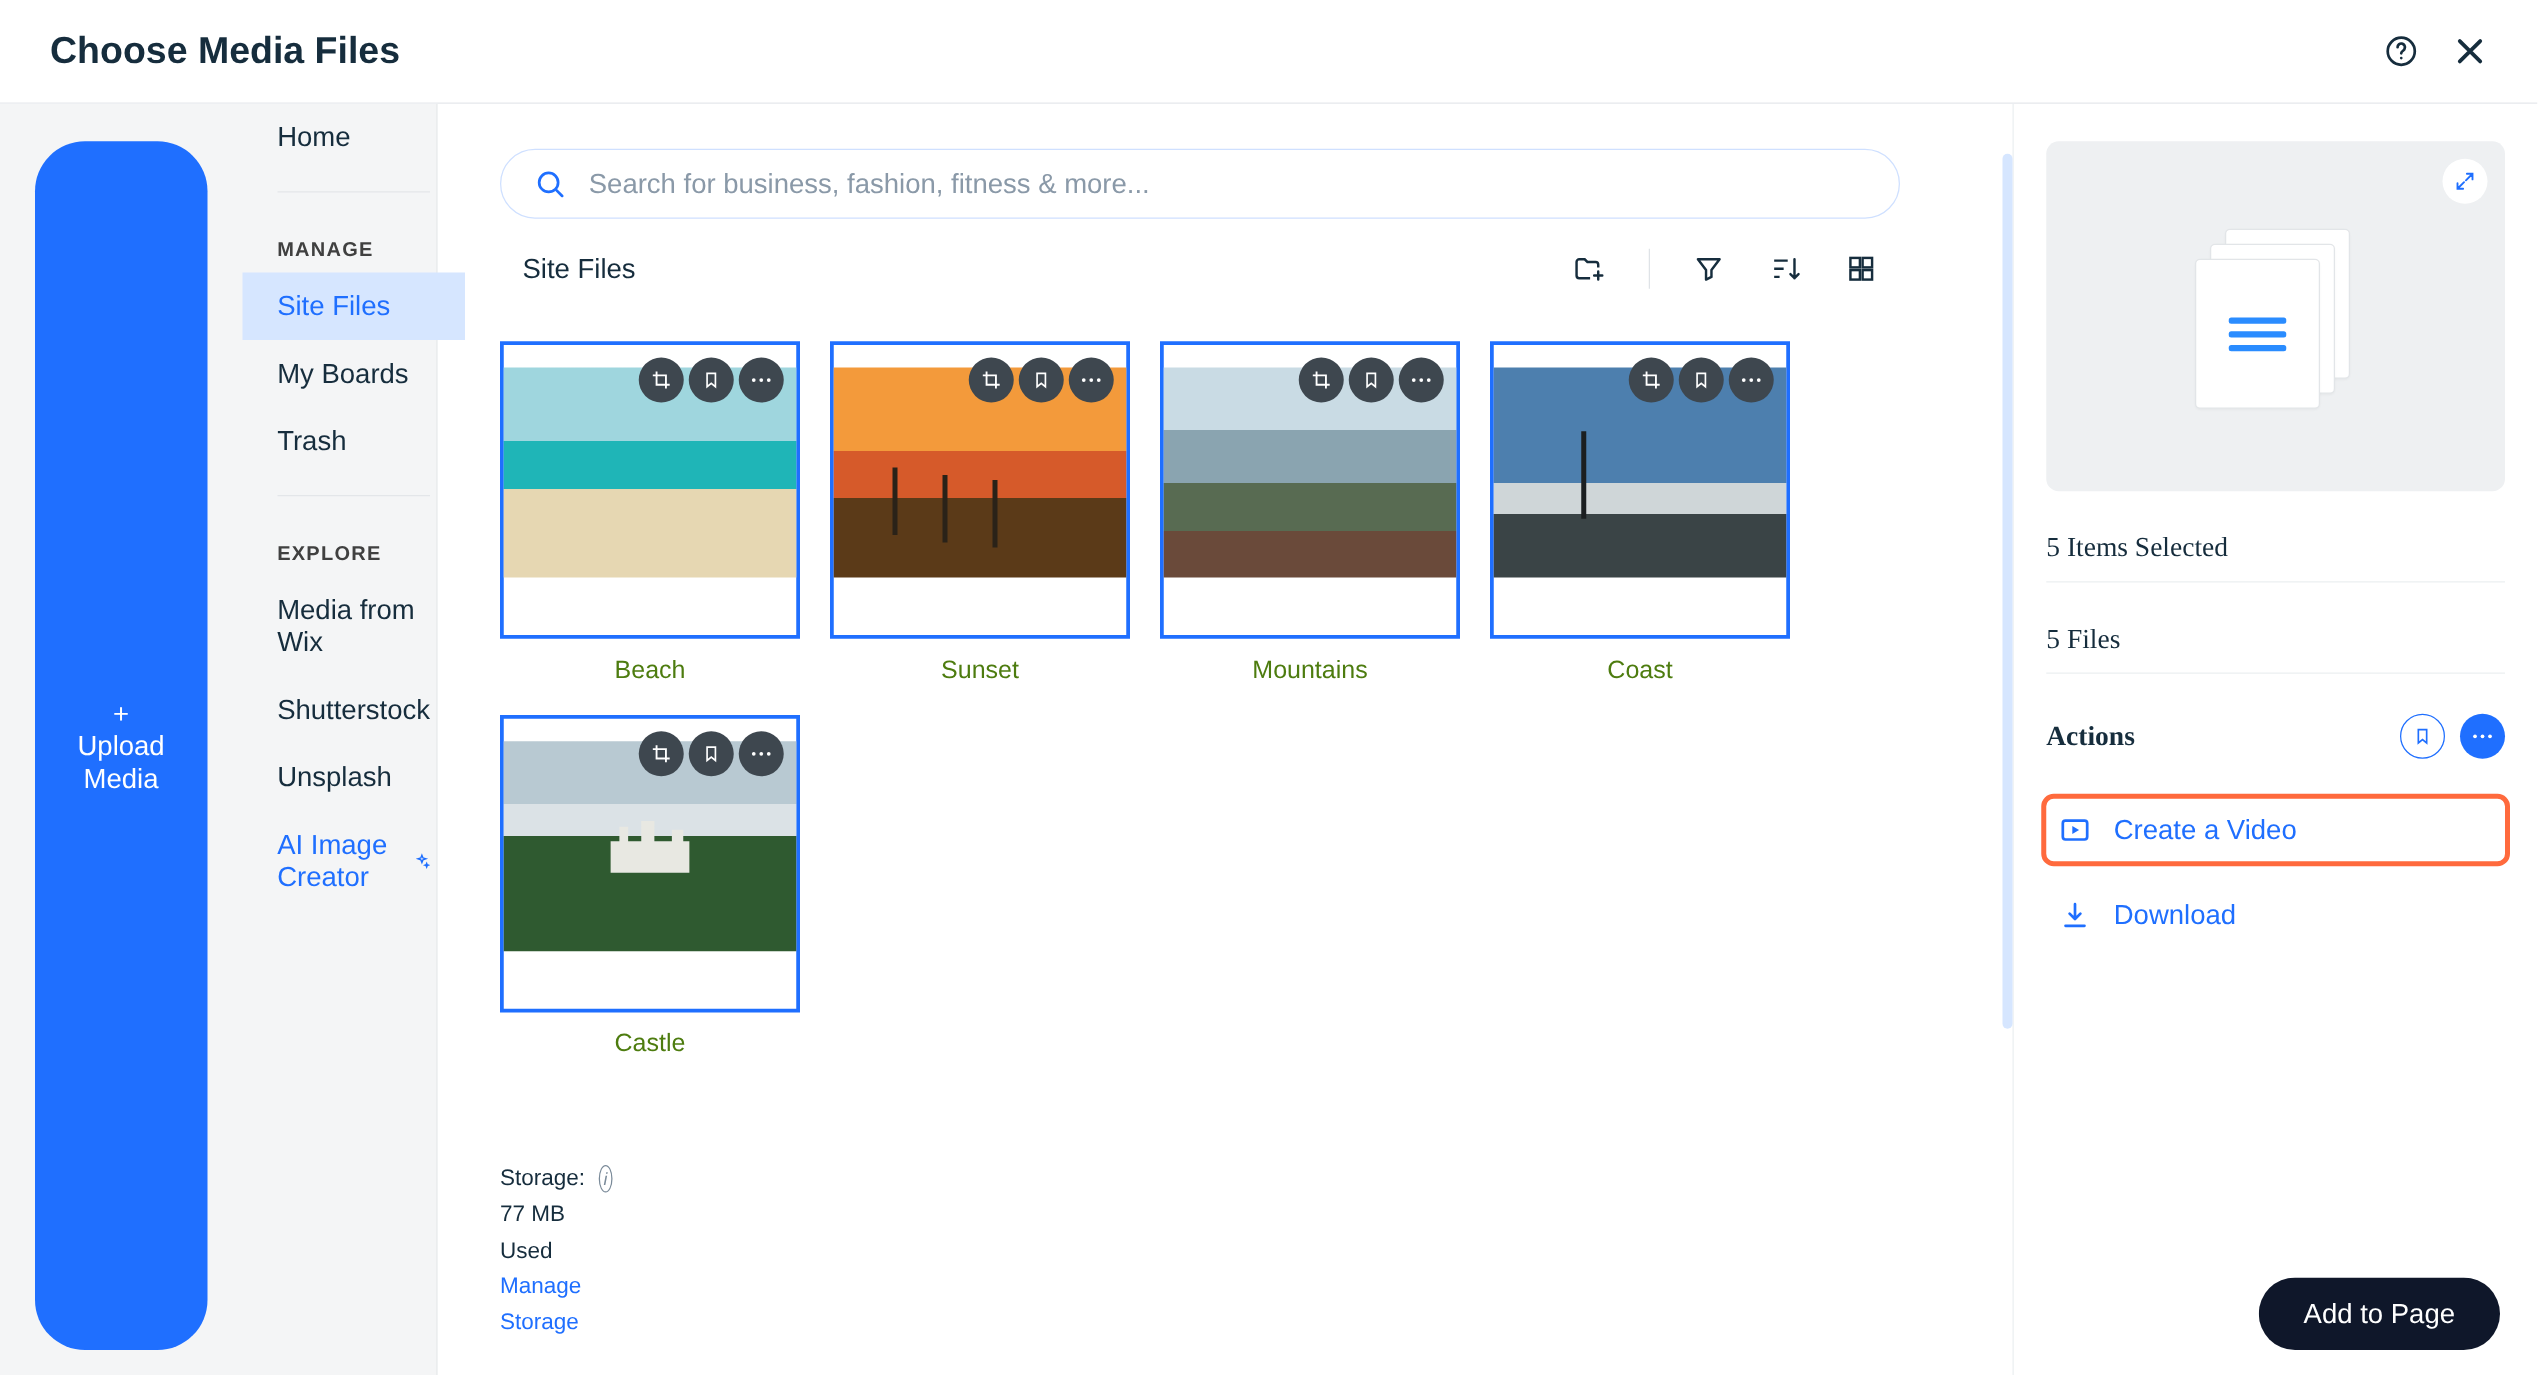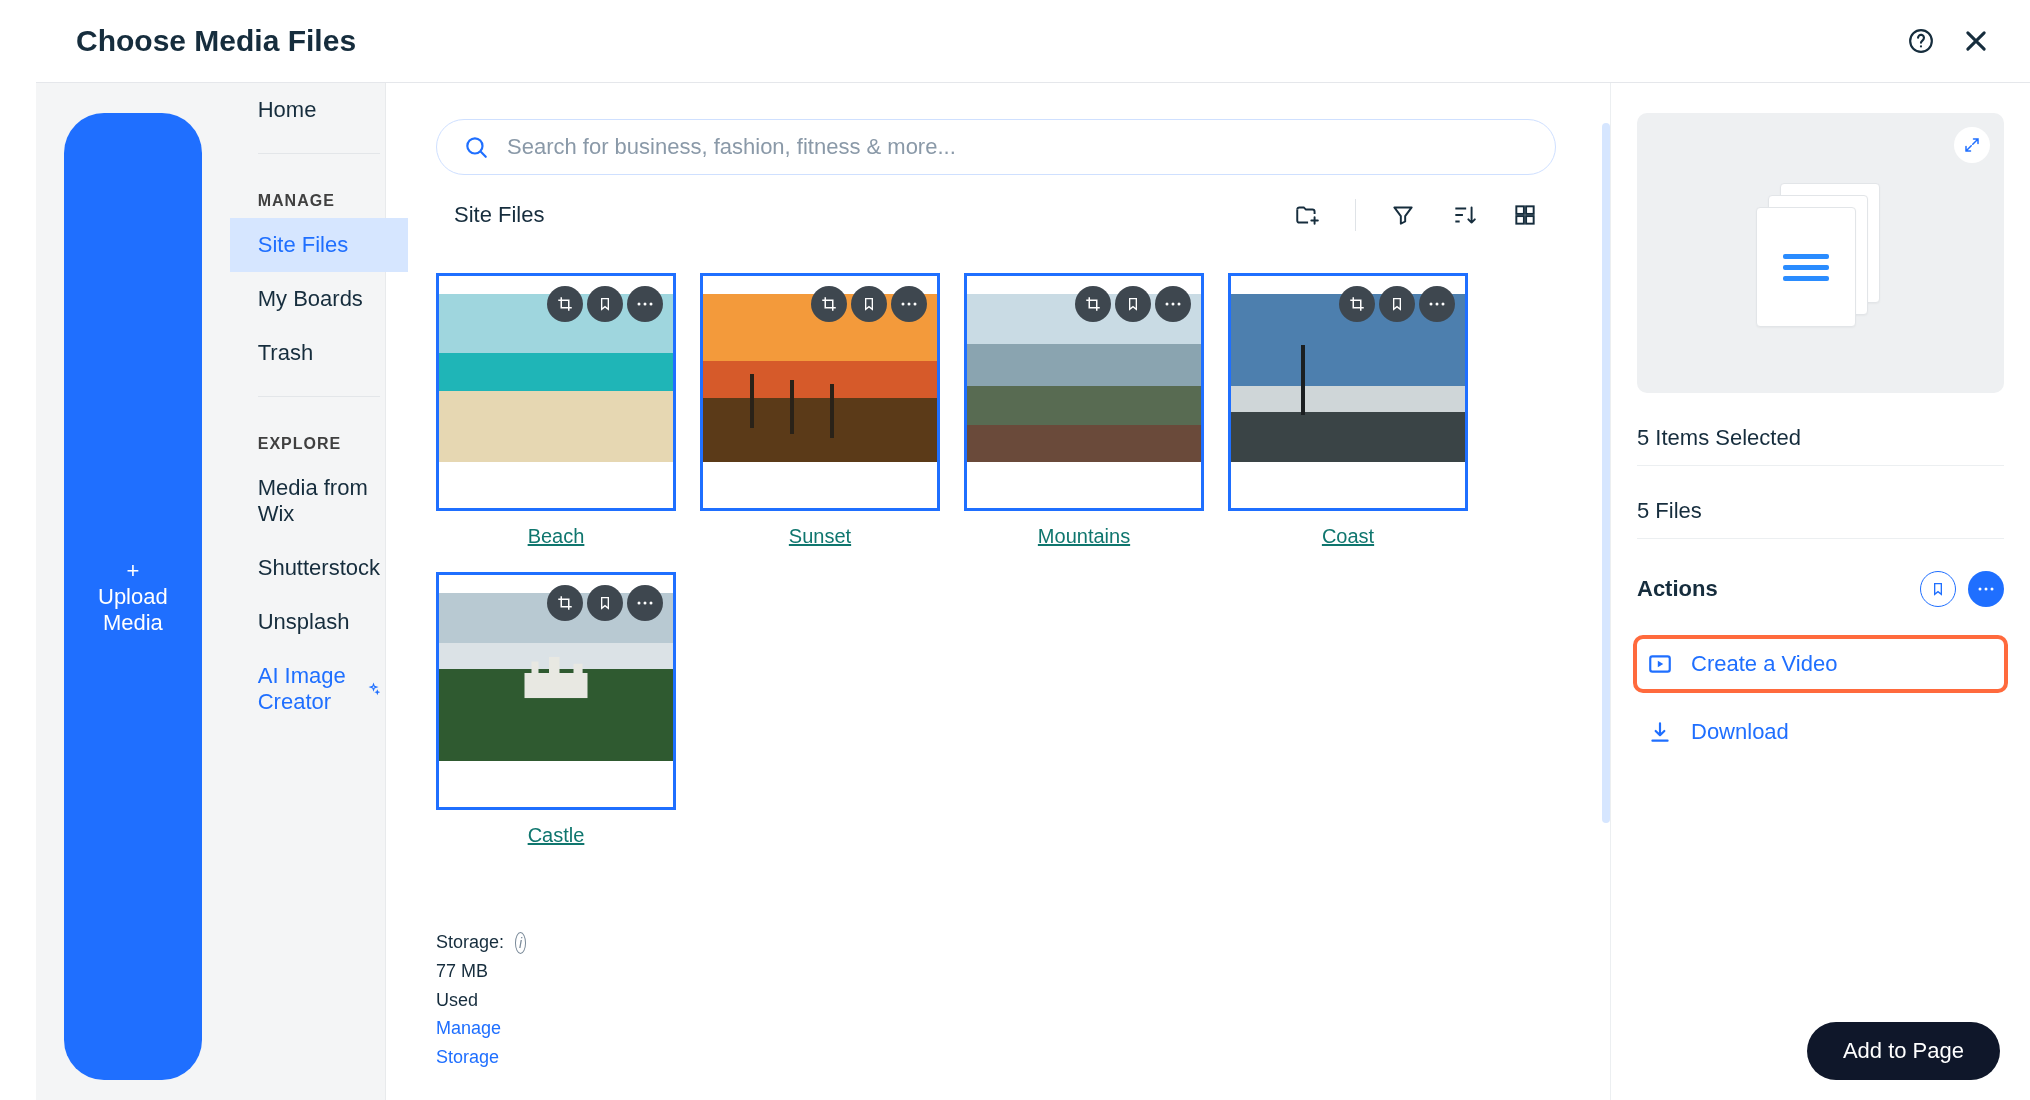--- a/index.html
+++ b/index.html
@@ -1,17 +1,17 @@
 <!DOCTYPE html>
 <html><head>
 <meta charset="utf-8">
 <style>
   * { box-sizing: border-box; margin: 0; padding: 0; }
   html, body { width: 2030px; height: 1100px; font-family: -apple-system, BlinkMacSystemFont, "Helvetica Neue", Arial, sans-serif; color: #162d3d; background: #fff; }
-  .app { display: flex; flex-direction: column; width: 100%; height: 100%; padding-left: 36px; }
+  .app { display: flex; flex-direction: column; width: 100%; height: 100%; }
   
   .header { display: flex; align-items: center; justify-content: space-between; padding: 24px 40px 24px 40px; border-bottom: 1px solid #e5e7eb; }
   .header-title { font-size: 30px; font-weight: 700; }
   .header-actions { display: flex; align-items: center; gap: 28px; }
   .icon-btn { background: none; border: none; cursor: pointer; display: inline-flex; align-items: center; justify-content: center; padding: 0; }
   
   .body { flex: 1; display: flex; min-height: 0; }
   
   .sidebar { width: 350px; background: #f4f5f6; display: flex; flex-direction: row; border-right: 1px solid #e8eaec; }
   .upload-wrap { padding: 30px 28px 20px 28px; display: flex; justify-content: center; }
@@ -35,33 +35,33 @@
   .toolbar { display: flex; align-items: center; justify-content: space-between; width: 1120px; padding: 24px 18px 12px 18px; }
   .breadcrumb { font-size: 22px; font-weight: 500; }
   .tool-icons { display: flex; align-items: center; gap: 34px; }
   .tool-sep { width: 1px; height: 32px; background: #dfe3e7; }
   .grid { display: flex; flex-wrap: wrap; gap: 24px; width: 1180px; margin-top: 30px; }
   .card { display: flex; flex-direction: column; align-items: center; gap: 14px; }
   .thumb { width: 240px; height: 238px; border: 3px solid #1f6fff; background: #fff; display: flex; flex-direction: column; position: relative; cursor: pointer; }
   .thumb-img { flex: 1; margin: 18px 0 46px 0; position: relative; overflow: hidden; }
   .thumb-actions { position: absolute; top: 10px; right: 10px; display: flex; gap: 4px; }
   .round-ic { width: 36px; height: 36px; border-radius: 50%; background: #3e474f; display: inline-flex; align-items: center; justify-content: center; }
-  .card-label { font-size: 20px; color: #0f766e; text-decoration: underline; }
+  .card-label { font-size: 20px; color: #4d7c0f; }
   .vscroll { position: absolute; right: 0; top: 40px; width: 8px; height: 700px; background: #d6e6ff; border-radius: 4px; }
   
   .details { width: 420px; border-left: 1px solid #eceff1; padding: 30px 26px 30px 26px; display: flex; flex-direction: column; gap: 18px; }
   .preview-box { background: #eef0f2; border-radius: 10px; height: 280px; position: relative; display: flex; align-items: center; justify-content: center; }
   .expand-circ { position: absolute; top: 14px; right: 14px; width: 36px; height: 36px; border-radius: 50%; background: #fff; display: inline-flex; align-items: center; justify-content: center; cursor: pointer; }
   .stack { position: relative; width: 130px; height: 140px; }
   .sheet { position: absolute; width: 100px; height: 120px; background: #fff; border: 1px solid #e2e5e8; border-radius: 4px; box-shadow: 0 1px 2px rgba(0,0,0,0.04); }
   .sheet.s1 { left: 24px; top: 0; }
   .sheet.s2 { left: 12px; top: 12px; }
   .sheet.s3 { left: 0; top: 24px; display:flex; flex-direction:column; align-items:center; justify-content:center; gap:6px; }
   .sheet.s3 .bar { width: 46px; height: 5px; background: #2a8cff; border-radius: 2px; }
-  .detail-line { font-size: 22px; padding: 14px 0; border-bottom: 1px solid #eceff1; }
+  .detail-line { font-size: 22px; padding: 14px 0; border-bottom: 1px solid #eceff1; font-family: Liberation Serif, serif; }
   .detail-line.bold { font-weight: 700; display: flex; align-items: center; justify-content: space-between; }
   .mini-actions { display: flex; align-items: center; gap: 12px; }
   .mini-circ { width: 36px; height: 36px; border-radius: 50%; display: inline-flex; align-items: center; justify-content: center; cursor: pointer; }
   .mini-circ.outline { border: 1.5px solid #1f6fff; color: #1f6fff; }
   .mini-circ.solid { background: #1f6fff; color: #fff; }
   .action-link { display: flex; align-items: center; gap: 18px; font-size: 22px; color: #1f6fff; padding: 12px 10px; cursor: pointer; border-radius: 6px; }
   .action-link.highlight { outline: 4px solid #ff6a3d; }
   .add-to-page { position: fixed; right: 30px; bottom: 20px; background: #0f172a; color: #fff; border: none; border-radius: 40px; padding: 16px 36px 16px 36px; font-size: 22px; font-weight: 500; cursor: pointer; }
   svg { display: block; }
   

